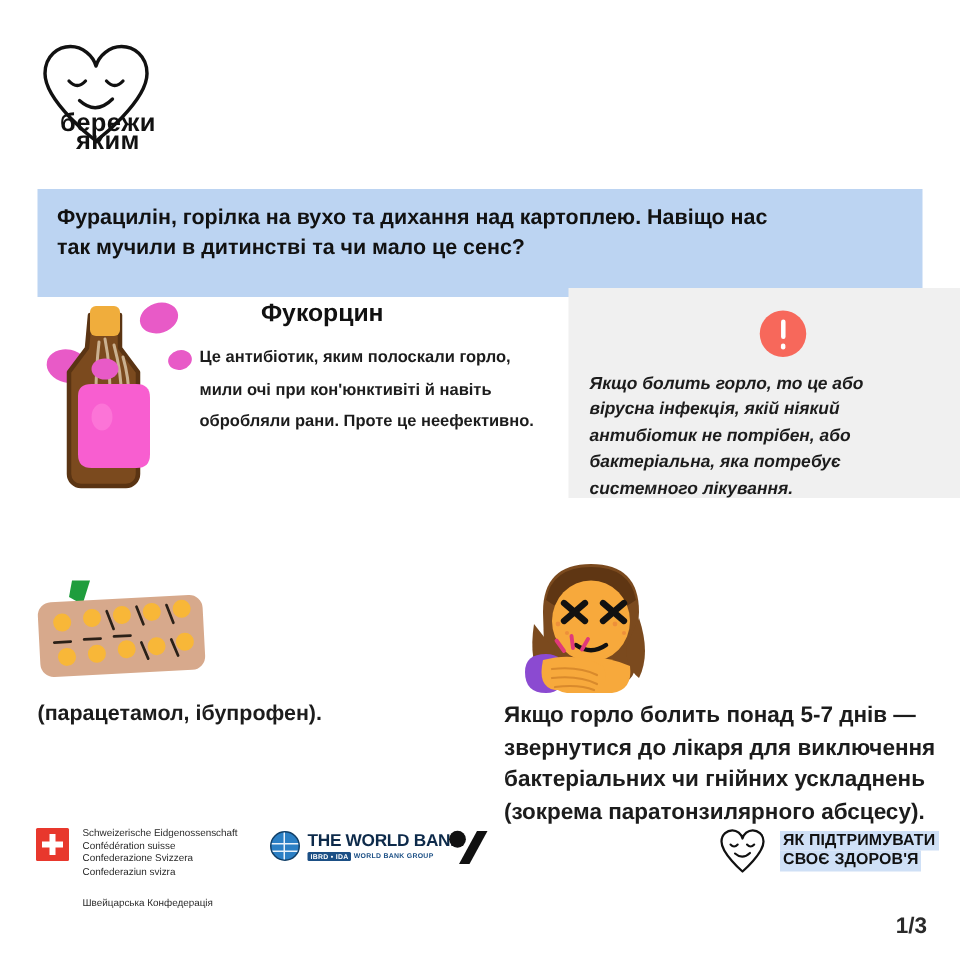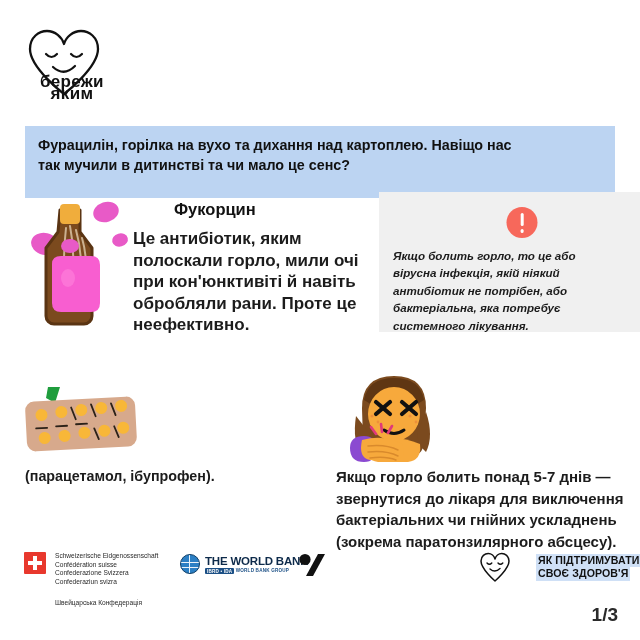--- a/index.html
+++ b/index.html
@@ -47,21 +47,21 @@
   .banner-text .ln{display:block;}
 
   
   .fuk-illo{position:absolute;left:22px;top:192px;width:112px;height:142px;}
   .fuk-title{
     position:absolute;left:133px;top:200px;
     font-size:16.5px;font-weight:700;color:#111;margin-left:41px;
   }
   .fuk-body{
     position:absolute;left:133px;top:228px;width:228px;
-    font-size:17px;font-weight:600;line-height:21.5px;color:#1c1c1c;
+    font-size:11px;font-weight:600;line-height:21.5px;color:#1c1c1c;
   }
 
   
   .infobox{
     position:absolute;left:379px;top:192px;width:238px;height:140px;
     background:#f0f0f0;
     padding-left:48px;
   }
   .alert-icon{
     position:absolute;left:50%;top:15px;transform:translateX(-50%);
@@ -143,27 +143,26 @@
   .wb-sub .tagb{background:#1b4f85;color:#fff;padding:0.5px 2px;border-radius:1px;}
 
   .mark-logo{position:absolute;left:299px;top:13px;width:28px;height:24px;}
 
   .health-badge{position:absolute;left:476px;top:8px;width:150px;height:44px;}
   .hb-heart{position:absolute;left:0;top:2px;width:38px;height:38px;}
   .hb-text{
     position:absolute;left:44px;top:6px;
     font-size:10.6px;font-weight:700;line-height:13.4px;color:#111;
     letter-spacing:.1px;
-    margin-left:16px;
   }
   .hb-text .ln{display:block;background:#cfe0f6;padding:0 2px;width:max-content;}
 
   .page-num{
     position:absolute;right:22px;bottom:14px;
-    font-size:19px;font-weight:600;color:#2a2a2a;
+    font-size:15px;font-weight:600;color:#2a2a2a;
   }
 </style>
 </head>
 <body>
 
 <div class="page">
 
   <div class="header">
     <div class="brand-logo">
       <svg width="92" height="92" viewBox="0 0 92 92">

